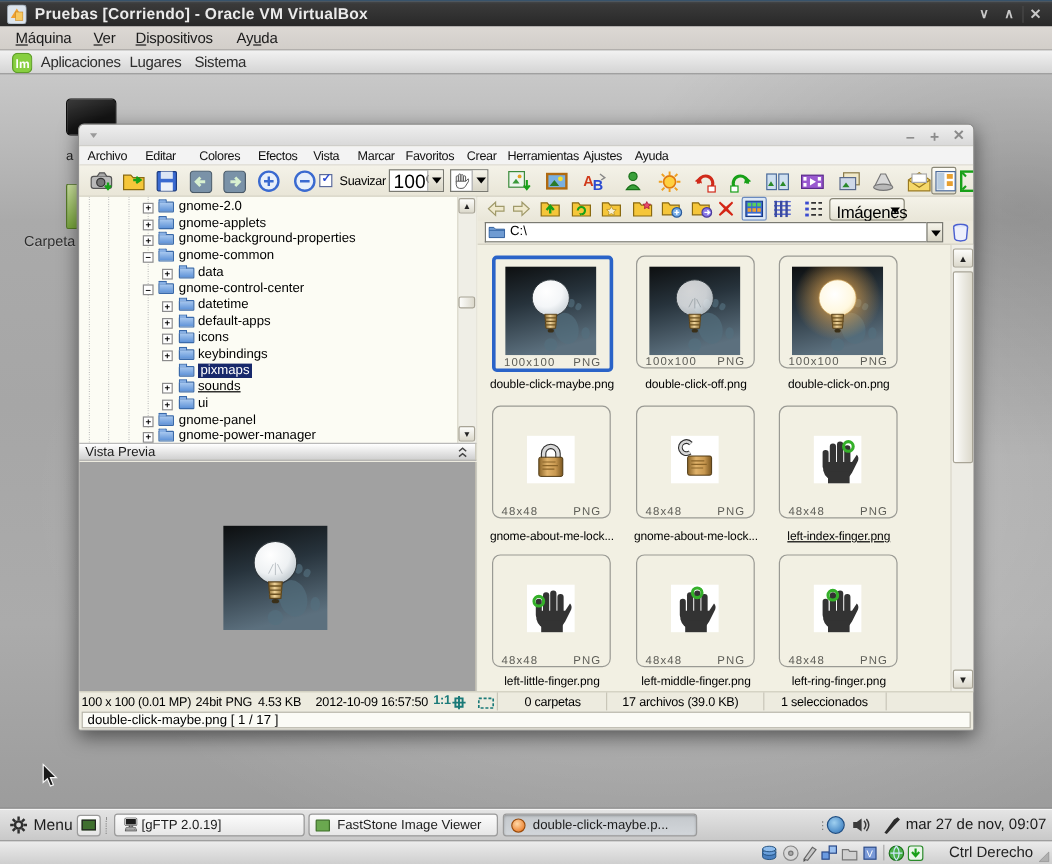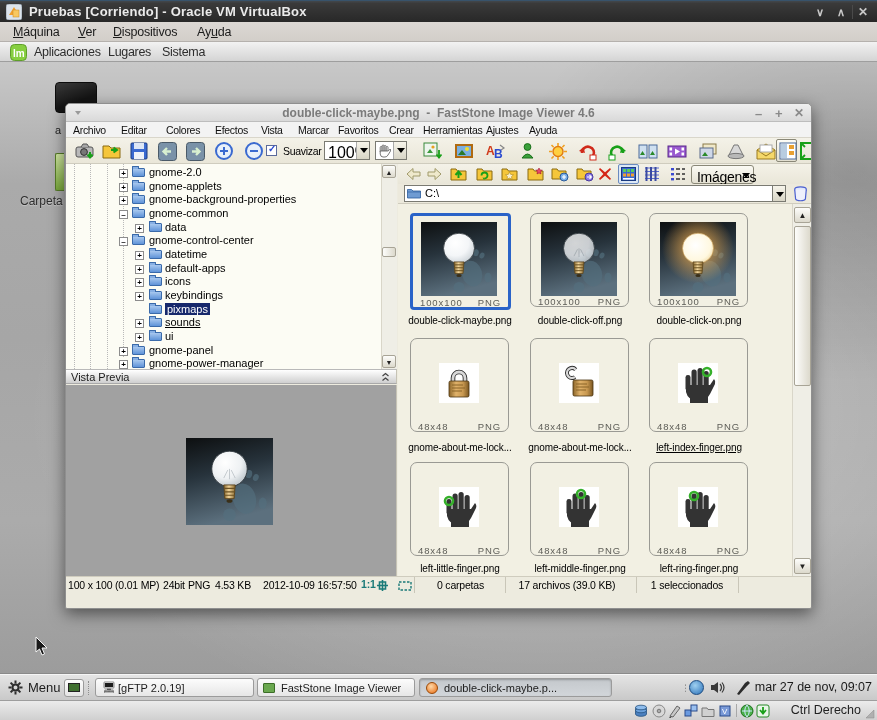--- a/index.html
+++ b/index.html
@@ -127,21 +127,20 @@
     <div class="abs" style="left:20px;top:132px;font-size:12px;color:#2e2e2e;text-shadow:0 1px 1px rgba(255,255,255,0.35);">Carpeta</div>
 
     <svg class="abs" style="left:34px;top:574px" width="16" height="22" viewBox="0 0 16 22">
       <path d="M2 1 L2 16 L5.5 13 L8 19 L10.5 18 L8 12 L13 12 Z" fill="#1a1a1a" stroke="#f5f5f5" stroke-width="1"></path>
     </svg>
   </div>
 
   <div class="abs" id="fsw">
     <div class="abs" id="fs-title">
       <div class="abs" style="left:9px;top:7px;width:0;height:0;border-left:3.5px solid transparent;border-right:3.5px solid transparent;border-top:4.5px solid #9a9a9a;"></div>
-      <div class="t">double-click-maybe.png&nbsp;&nbsp;-&nbsp;&nbsp;FastStone Image Viewer 4.6</div>
       <div class="abs" style="left:689px;top:2px;font-size:13px;font-weight:bold;color:#8a8a8a;">–</div>
       <div class="abs" style="left:709px;top:2px;font-size:13px;font-weight:bold;color:#8a8a8a;">+</div>
       <div class="abs" style="left:728px;top:2px;font-size:12px;font-weight:bold;color:#8a8a8a;">✕</div>
     </div>
     <div class="abs" id="fs-menu">
       <span style="left:7px">Archivo</span>
       <span style="left:55px">Editar</span>
       <span style="left:100px">Colores</span>
       <span style="left:149px">Efectos</span>
       <span style="left:195px">Vista</span>
@@ -730,20 +729,23 @@
           <path d="M1 3 h12 v8 h-12 z" stroke="#1a7a78" stroke-width="1.4" fill="none" stroke-dasharray="2.5 1.5"></path>
         </svg>
       <span class="abs" style="left:348px;top:0;width:1px;height:16px;background:#c9c6b8;"></span>
       <span class="abs" style="left:350px;top:2px;width:89px;text-align:center;">0 carpetas</span>
       <span class="abs" style="left:439px;top:0;width:1px;height:16px;background:#c9c6b8;"></span>
       <span class="abs" style="left:441px;top:2px;width:120px;text-align:center;">17 archivos (39.0 KB)</span>
       <span class="abs" style="left:570px;top:0;width:1px;height:16px;background:#c9c6b8;"></span>
       <span class="abs" style="left:571px;top:2px;width:100px;text-align:center;">1 seleccionados</span>
       <span class="abs" style="left:672px;top:0;width:1px;height:16px;background:#c9c6b8;"></span>
     </div>
+    <div class="abs" id="fs-bottom">
+        <div class="field">double-click-maybe.png [ 1 / 17 ]</div>
+      </div>
   </div>
 
   <div class="abs" id="taskbar">
     <svg class="abs" style="left:8px;top:5px" width="15" height="15" viewBox="0 0 15 15">
       <circle cx="7.5" cy="7.5" r="3" fill="none" stroke="#2e2e2e" stroke-width="2"></circle>
       <g stroke="#2e2e2e" stroke-width="2">
           <path d="M7.5 0.5 v3 M7.5 11.5 v3 M0.5 7.5 h3 M11.5 7.5 h3 M2.6 2.6 l2.1 2.1 M10.3 10.3 l2.1 2.1 M12.4 2.6 l-2.1 2.1 M4.7 10.3 l-2.1 2.1"></path>
         </g>
     </svg>
     <span class="abs" style="left:28px;top:5px;font-size:13px;color:#1d1d1d;">Menu</span>
@@ -752,21 +754,21 @@
     </div>
     <div class="abs" style="left:88px;top:6px;width:1px;height:14px;border-left:1px dotted #8e8e8e;"></div>
     <div class="wbtn" style="left:95px;width:159px;">
       <span class="abs" style="left:6px;top:2px;font-size:11px;">🖥</span>
       <span class="abs" style="left:22px;top:3px;">[gFTP 2.0.19]</span>
     </div>
     <div class="wbtn" style="left:257px;width:158px;">
       <div class="abs" style="left:5px;top:4px;width:12px;height:10px;background:#6aa84f;border:1px solid #3c6e28;border-radius:1px;"></div>
       <span class="abs" style="left:23px;top:3px;">FastStone Image Viewer</span>
     </div>
-    <div class="wbtn active" style="left:419px;width:193px;">
+    <div class="wbtn active" style="left:419px;width:162px;">
       <div class="abs" style="left:6px;top:3px;width:12px;height:12px;border-radius:6px;background:radial-gradient(circle at 40% 35%, #ffd9a8, #e86a10);border:1px solid #9a4a08;"></div>
       <span class="abs" style="left:24px;top:3px;">double-click-maybe.p...</span>
     </div>
     <div class="abs" style="left:681px;top:8px;font-size:9px;color:#777;">⋮</div>
     <div class="abs" style="left:689px;top:5px;width:15px;height:15px;border-radius:8px;background:radial-gradient(circle at 40% 35%,#9fd0f0,#2a70b8);border:1px solid #1a4a80;"></div>
     <svg class="abs" style="left:710px;top:6px" width="15" height="13" viewBox="0 0 15 13">
       <path d="M1 4 h3 l4 -3 v11 l-4 -3 h-3 z" fill="#3a3a3a"></path>
       <path d="M10 3 q3 3.5 0 7 M12 1.5 q4 5 0 10" stroke="#3a3a3a" stroke-width="1.2" fill="none"></path>
     </svg>
     <svg class="abs" style="left:735px;top:5px" width="17" height="16" viewBox="0 0 17 16">

